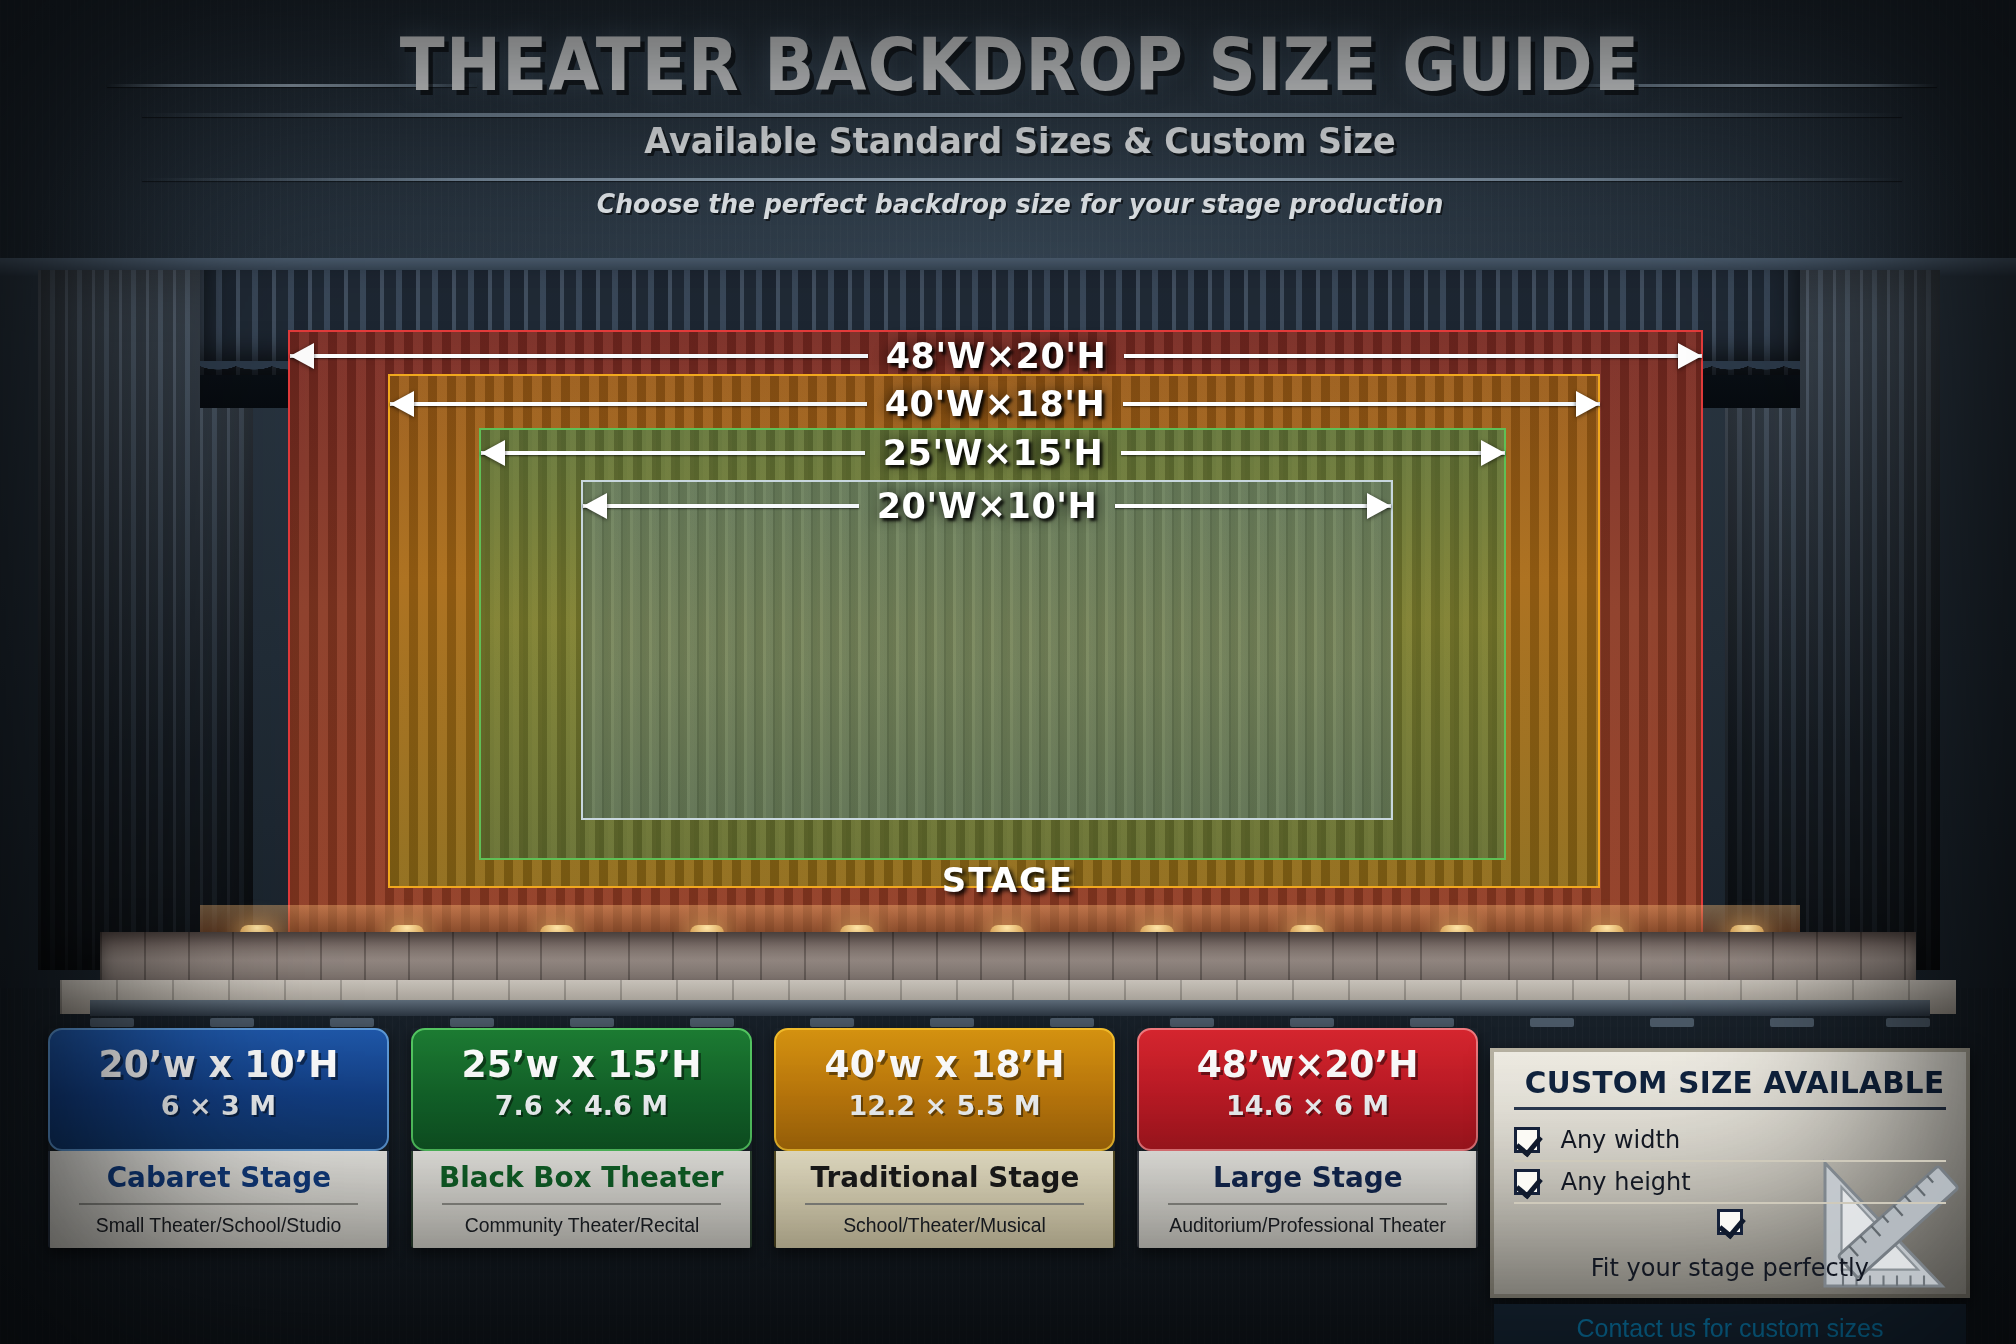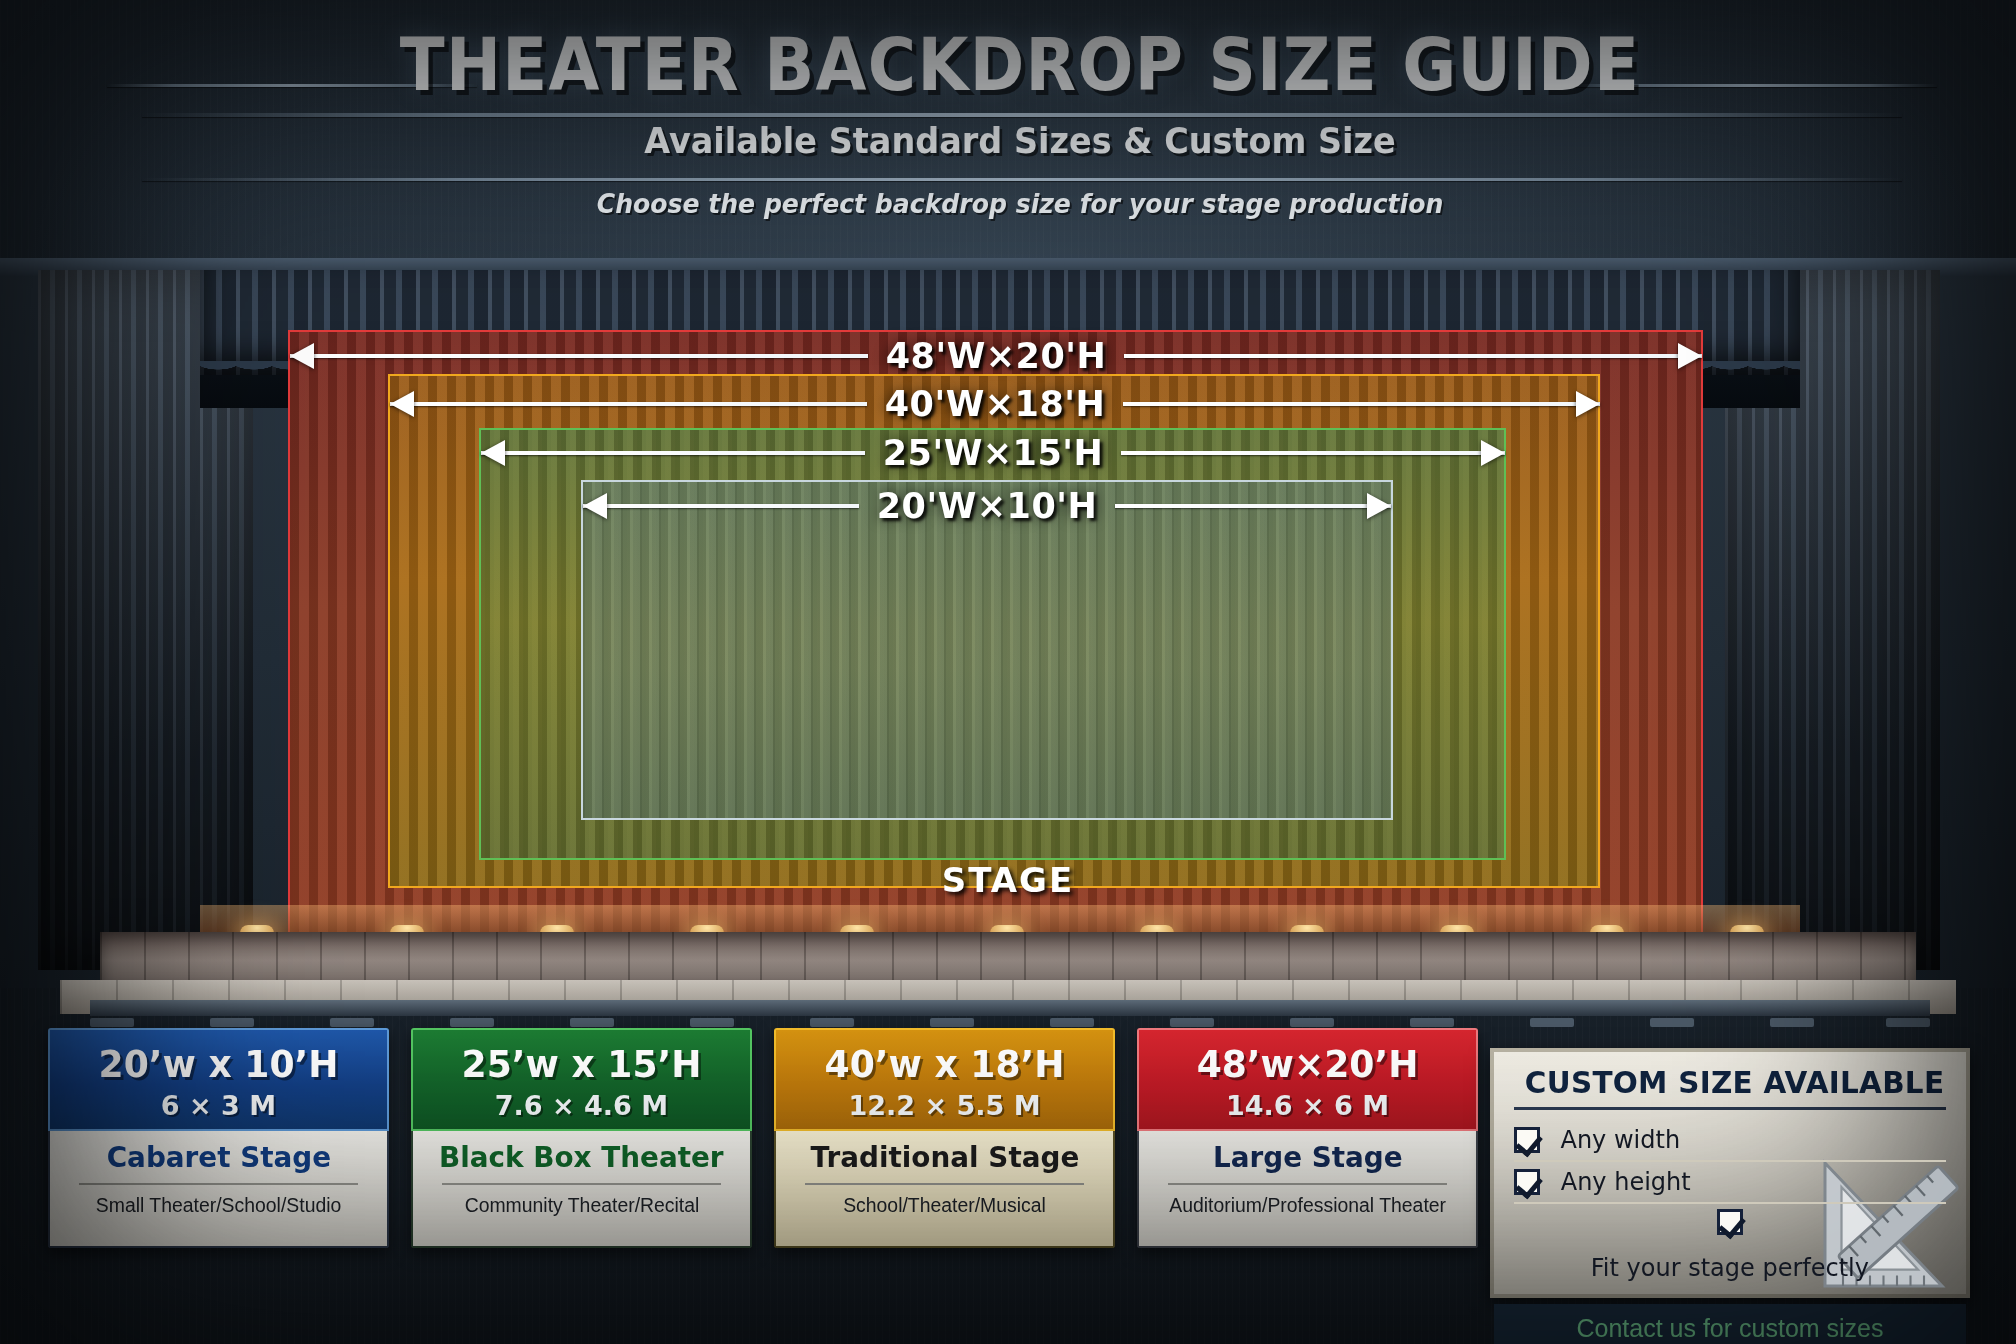--- a/index.html
+++ b/index.html
@@ -248,22 +248,23 @@
   #cards {
     position:absolute; left:48px; top:1028px; width:1430px; height:220px;
     display:flex; gap:22px;
   }
   .card {
     flex:1 1 0; display:flex; flex-direction:column;
     border-radius:3px; overflow:hidden;
     box-shadow:0 6px 16px rgba(0,0,0,.55);
   }
   .card-top {
-    padding:12px 8px 8px;
+    padding:12px 8px 28px;
     text-align:center;
+    border-radius:14px;
   }
   .card-dim {
     font-family:"DejaVu Sans", sans-serif; font-weight:bold;
     font-size:38px; color:#ffffff; white-space:nowrap;
     text-shadow:3px 3px 0 rgba(0,0,0,.45);
     transform:scaleX(.95);
   }
   .card-metric {
     margin-top:4px;
     font-family:"DejaVu Sans", sans-serif; font-weight:bold;
@@ -335,21 +336,21 @@
     font-family:"DejaVu Sans", sans-serif; font-size:25px; color:#121722;
     white-space:nowrap; transform:scaleX(.96);
   }
   #ruler-icon { position:absolute; right:6px; bottom:0px; width:150px; height:150px; opacity:.92; z-index:1; }
   #custom-foot {
     flex:0 0 auto; height:48px;
     background:#1e3348;
     display:flex; align-items:center; justify-content:center;
   }
   #custom-cta {
-    font-family:"Liberation Sans", sans-serif; font-size:25px; color:#86efac;
+    font-family:"Liberation Sans", sans-serif; font-size:25px; color:#0ea5e9;
     white-space:nowrap;
   }
 </style>
 </head>
 <body>
 
 <div id="poster">
 
   <div id="walltex"></div>
 

